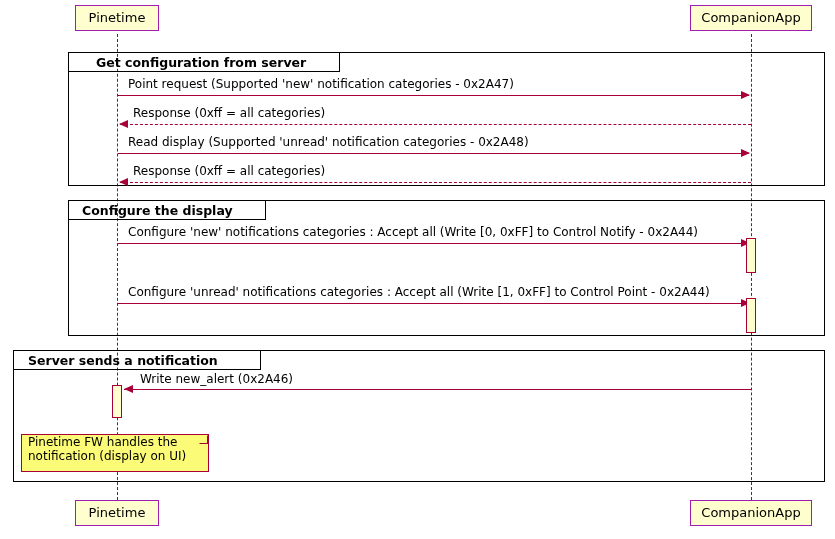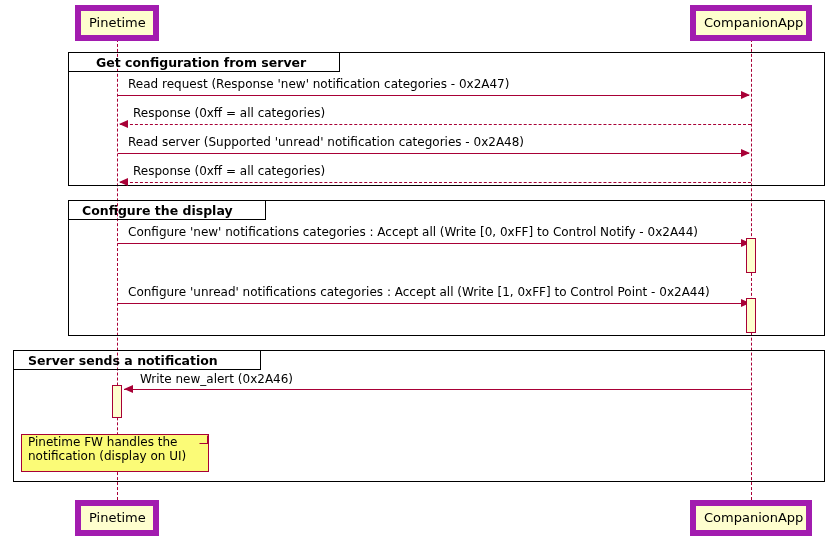--- a/index.html
+++ b/index.html
@@ -12,21 +12,21 @@
   }
   #diagram {
     position: relative;
     width: 835px;
     height: 539px;
     background: #ffffff;
     overflow: hidden;
   }
   .participant {
     position: absolute;
-    border: 6px solid #a21caf;
+    border: 1px solid #a21caf;
     background: #fefece;
     color: #000000;
     font-size: 13px;
     line-height: 1;
     padding: 5px 8px 6px 8px;
     text-align: center;
     white-space: nowrap;
     box-sizing: border-box;
   }
   .lifeline {
@@ -133,29 +133,29 @@
   <div class="participant" style="left:690px; top:5px; width:122px;">
     <span>CompanionApp</span>
   </div>
 
   <div class="group" style="left:68px; top:52px; width:757px; height:134px;"></div>
   <div class="group-tab" style="left:68px; top:52px; width:272px; height:20px;"></div>
   <div class="group-label" style="left:96px; top:57px;">Get configuration from server</div>
 
   <div class="msg-line" style="left:118px; top:95px; width:631px;"></div>
   <div class="arrow-right" style="left:741px; top:91px;"></div>
-  <div class="msg-label" style="left:128px; top:78px;">Read request (Response 'new' notification categories - 0x2A47)</div>
+  <div class="msg-label" style="left:128px; top:78px;">Point request (Supported 'new' notification categories - 0x2A47)</div>
 
   <div class="msg-line dashed" style="left:120px; top:124px; width:631px;"></div>
   <div class="arrow-left" style="left:119px; top:120px;"></div>
   <div class="msg-label" style="left:133px; top:107px;">Response (0xff = all categories)</div>
 
   <div class="msg-line" style="left:118px; top:153px; width:631px;"></div>
   <div class="arrow-right" style="left:741px; top:149px;"></div>
-  <div class="msg-label" style="left:128px; top:136px;">Read server (Supported 'unread' notification categories - 0x2A48)</div>
+  <div class="msg-label" style="left:128px; top:136px;">Read display (Supported 'unread' notification categories - 0x2A48)</div>
 
   <div class="msg-line dashed" style="left:120px; top:182px; width:631px;"></div>
   <div class="arrow-left" style="left:119px; top:178px;"></div>
   <div class="msg-label" style="left:133px; top:165px;">Response (0xff = all categories)</div>
 
   <div class="group" style="left:68px; top:200px; width:757px; height:136px;"></div>
   <div class="group-tab" style="left:68px; top:200px; width:198px; height:20px;"></div>
   <div class="group-label" style="left:82px; top:205px;">Configure the display</div>
 
   <div class="msg-line" style="left:118px; top:243px; width:631px;"></div>

